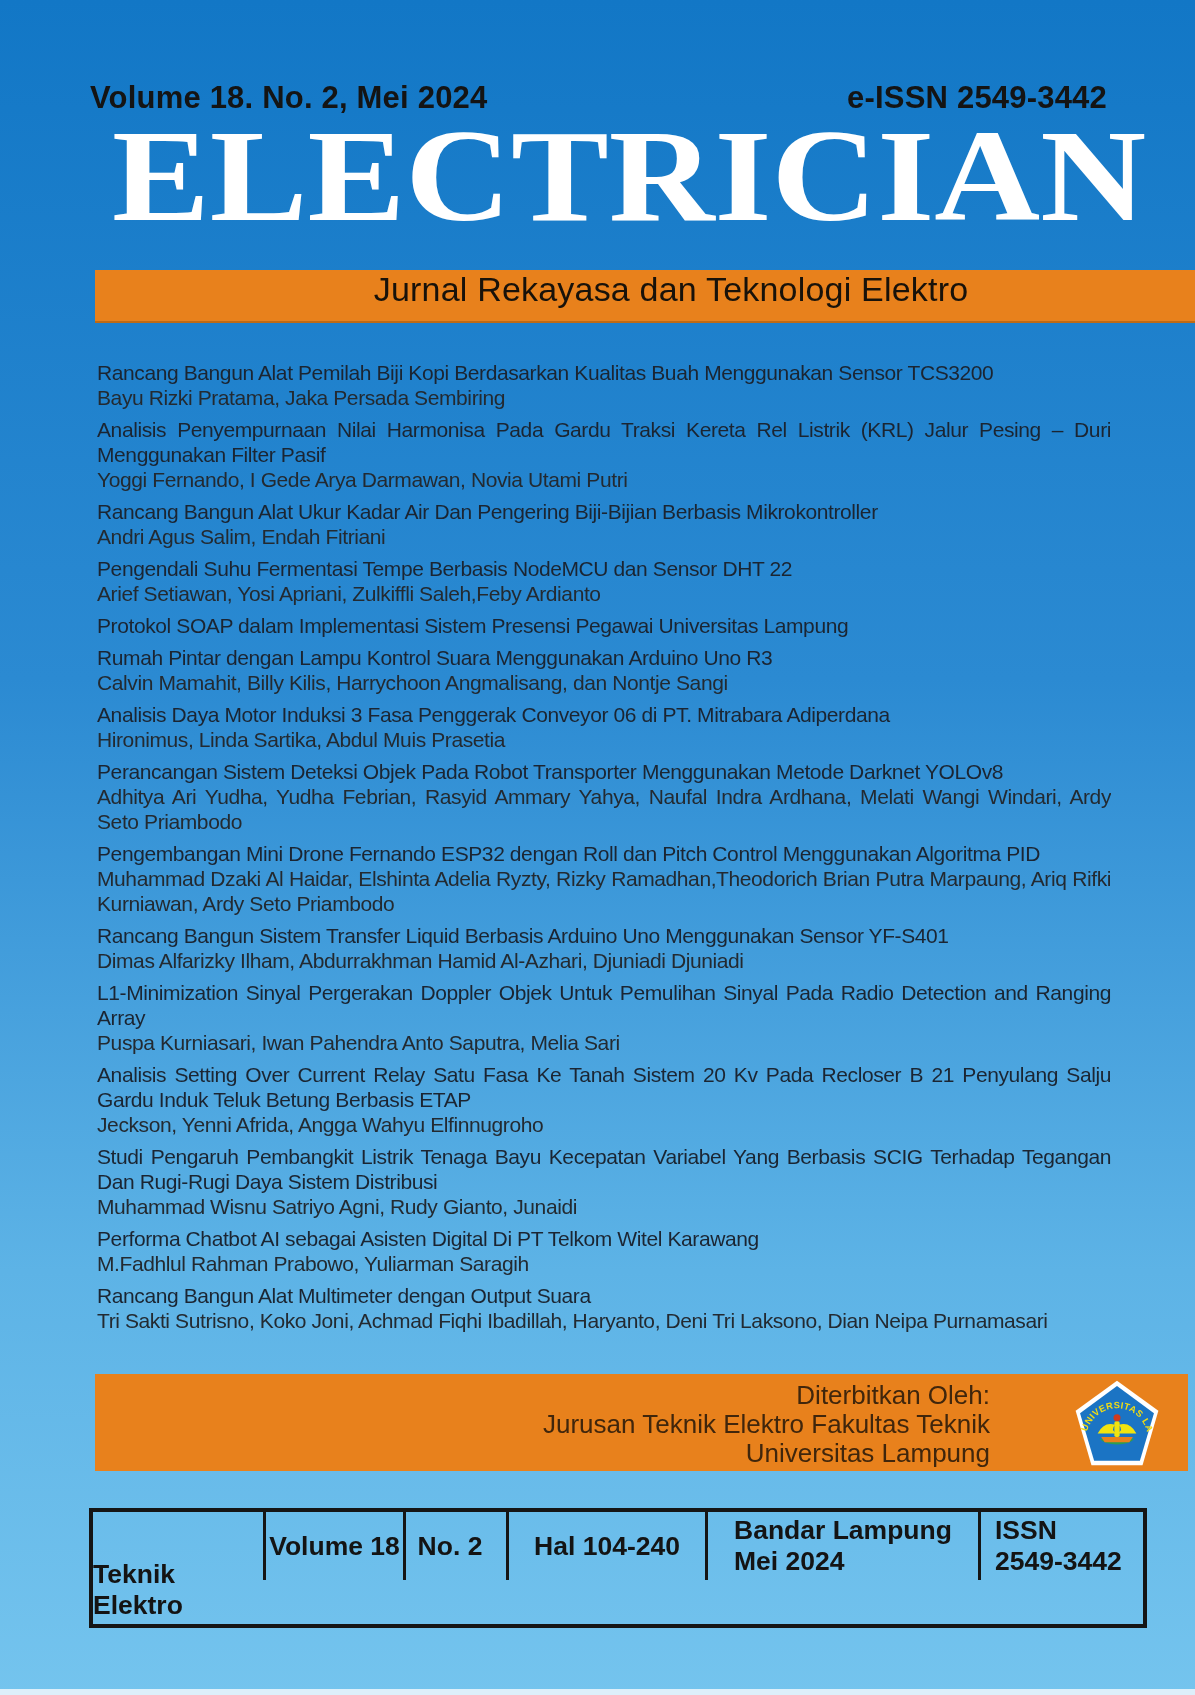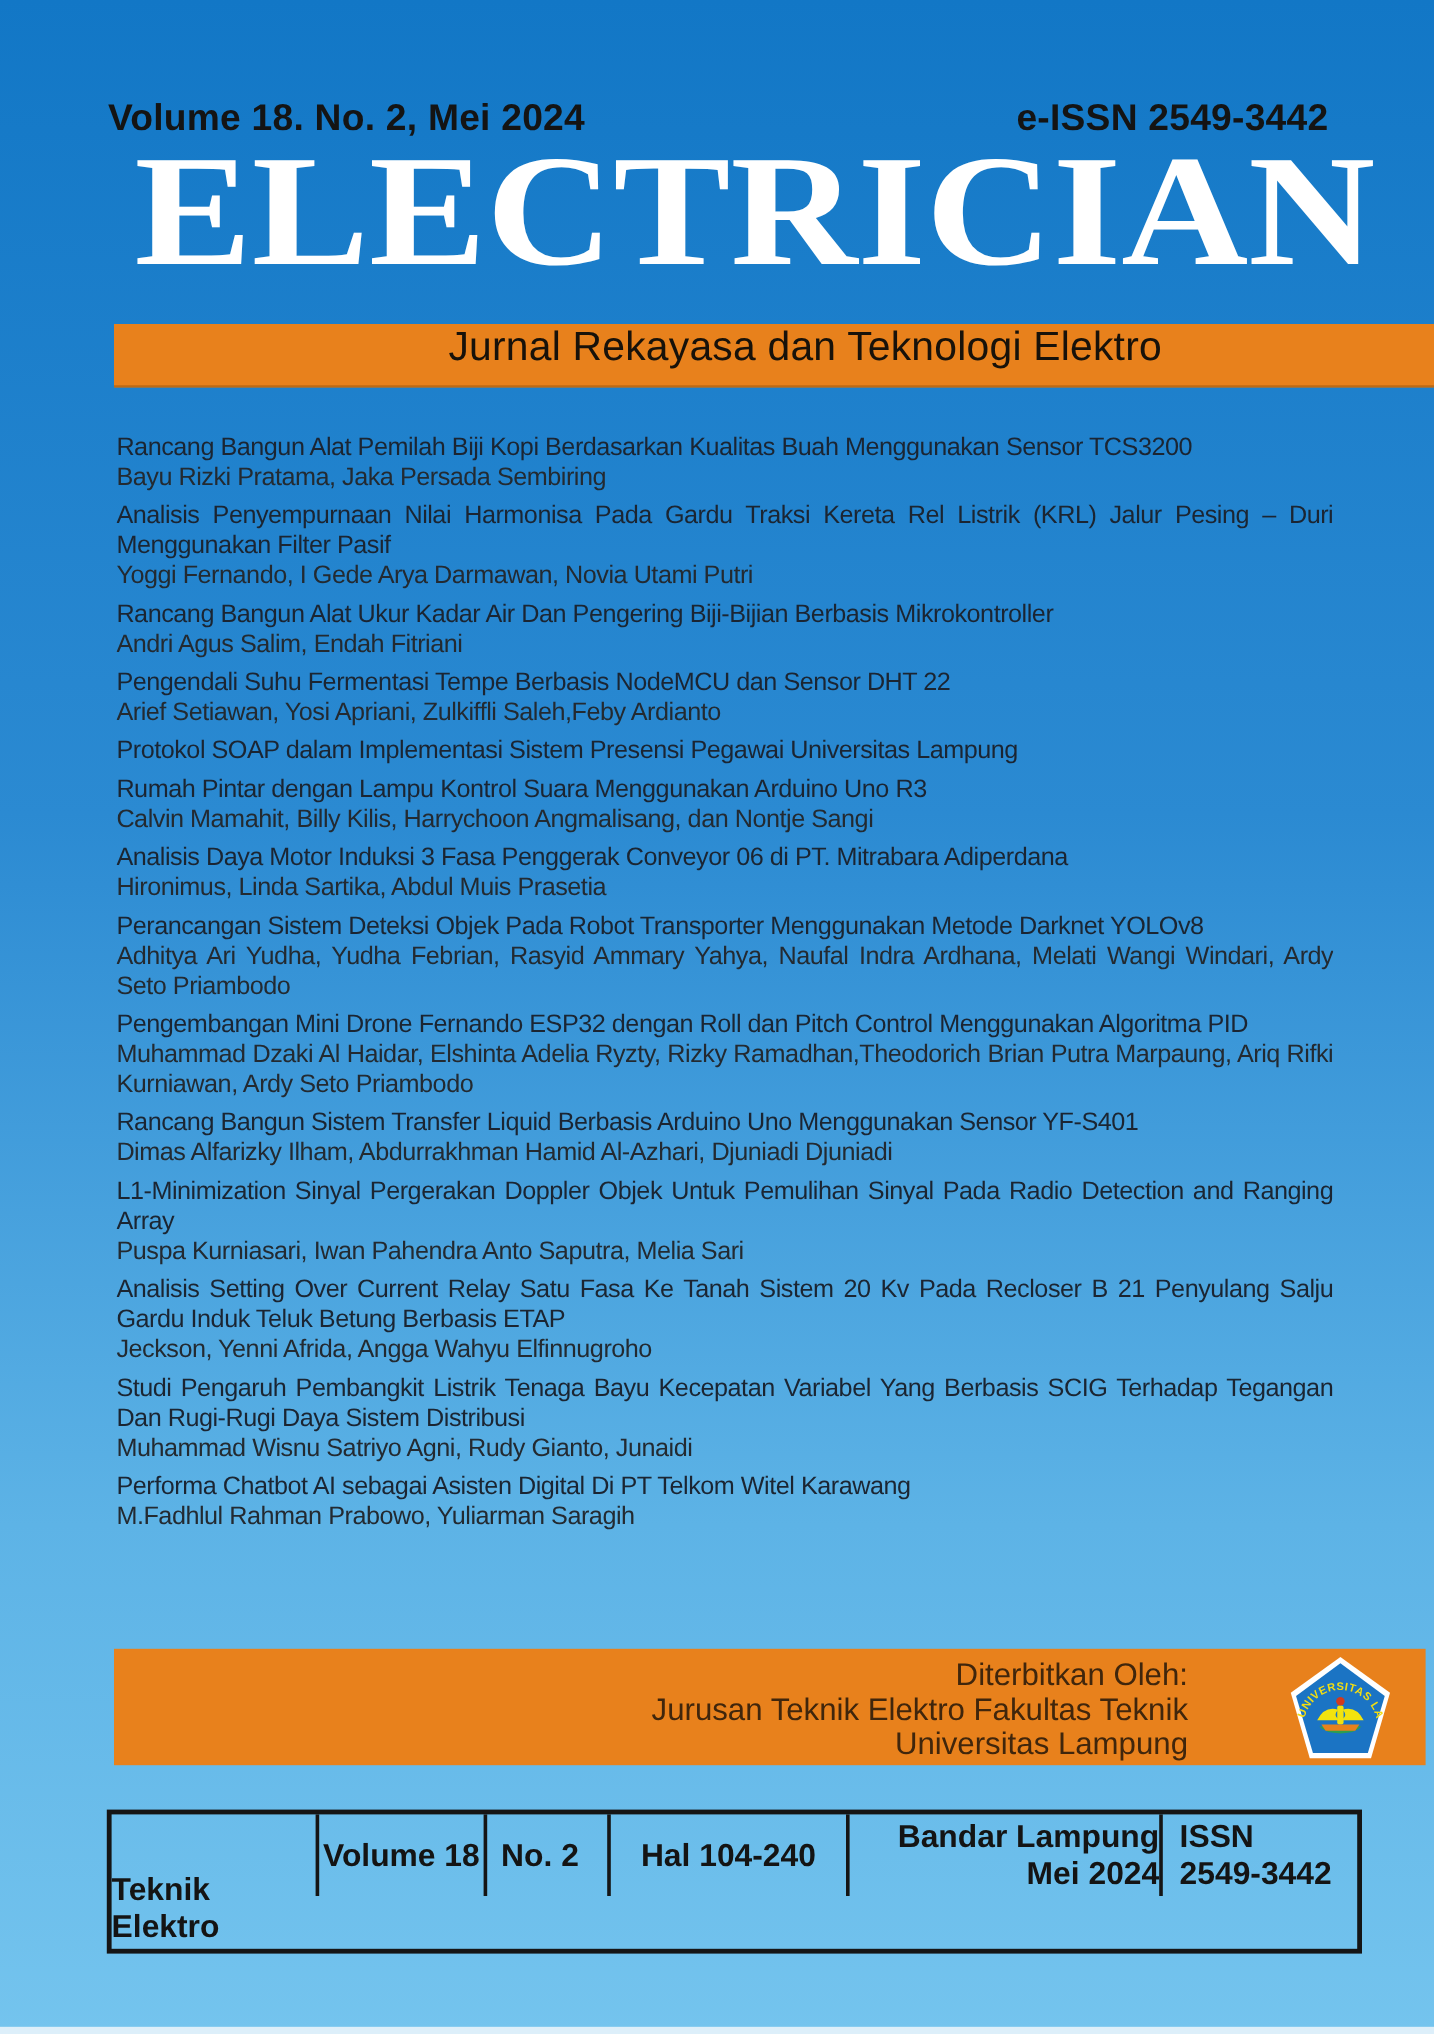--- a/index.html
+++ b/index.html
@@ -54,21 +54,21 @@
   .ft-cell{
     height:68px;border-left:3px solid #151515;
     display:flex;flex-direction:column;justify-content:center;align-items:center;
     font-weight:bold;font-size:26.5px;line-height:31px;color:#141414;
   }
   .ft-cell:first-child{border-left:none;}
   .ft-cell:nth-child(1){width:170px;margin-top:44px;}
   .ft-cell:nth-child(2){width:137px;}
   .ft-cell:nth-child(3){width:88px;}
   .ft-cell:nth-child(4){width:196px;margin-left:12px;}
-  .ft-cell:nth-child(5){width:244px;align-items:flex-end;padding-left:14px;}
+  .ft-cell:nth-child(5){width:244px;align-items:flex-start;padding-left:26px;}
   .ft-cell:nth-child(6){width:148px;align-items:flex-start;padding-left:14px;}
   
   .bottom-edge{position:absolute;left:0;right:0;bottom:0;height:6px;background:#ddeffa;}
 </style>
 </head>
 <body>
 
 <div id="cover">
 
   <div class="top-line">
@@ -149,20 +149,24 @@
     <div class="article-item">
       <div class="article-title">Studi Pengaruh Pembangkit Listrik Tenaga Bayu Kecepatan Variabel Yang Berbasis SCIG Terhadap Tegangan Dan Rugi-Rugi Daya Sistem Distribusi</div>
       <div class="article-authors">Muhammad Wisnu Satriyo Agni, Rudy Gianto, Junaidi</div>
     </div>
 
     <div class="article-item">
       <div class="article-title">Performa Chatbot AI sebagai Asisten Digital Di PT Telkom Witel Karawang</div>
       <div class="article-authors">M.Fadhlul Rahman Prabowo, Yuliarman Saragih</div>
     </div>
 
+    <div class="article-item">
+      <div class="article-title">Rancang Bangun Alat Multimeter dengan Output Suara</div>
+      <div class="article-authors">Tri Sakti Sutrisno, Koko Joni, Achmad Fiqhi Ibadillah, Haryanto, Deni Tri Laksono, Dian Neipa Purnamasari</div>
+    </div>
   </div>
 
   <div class="publisher-box">
     <div class="publisher-text">
       <div>Diterbitkan Oleh:</div>
       <div>Jurusan Teknik Elektro Fakultas Teknik</div>
       <div>Universitas Lampung</div>
     </div>
     <div class="logo-wrap">
       <svg width="90" height="88" viewBox="0 0 100 100">

